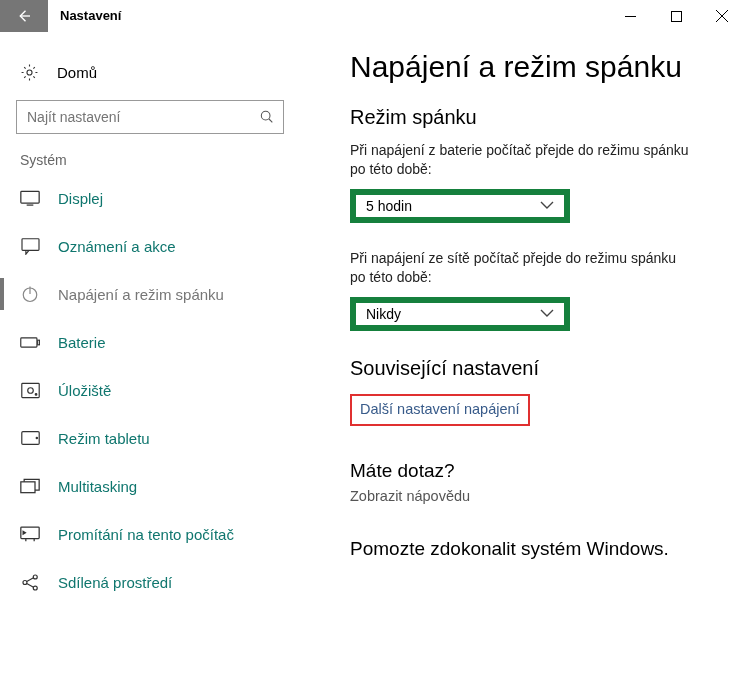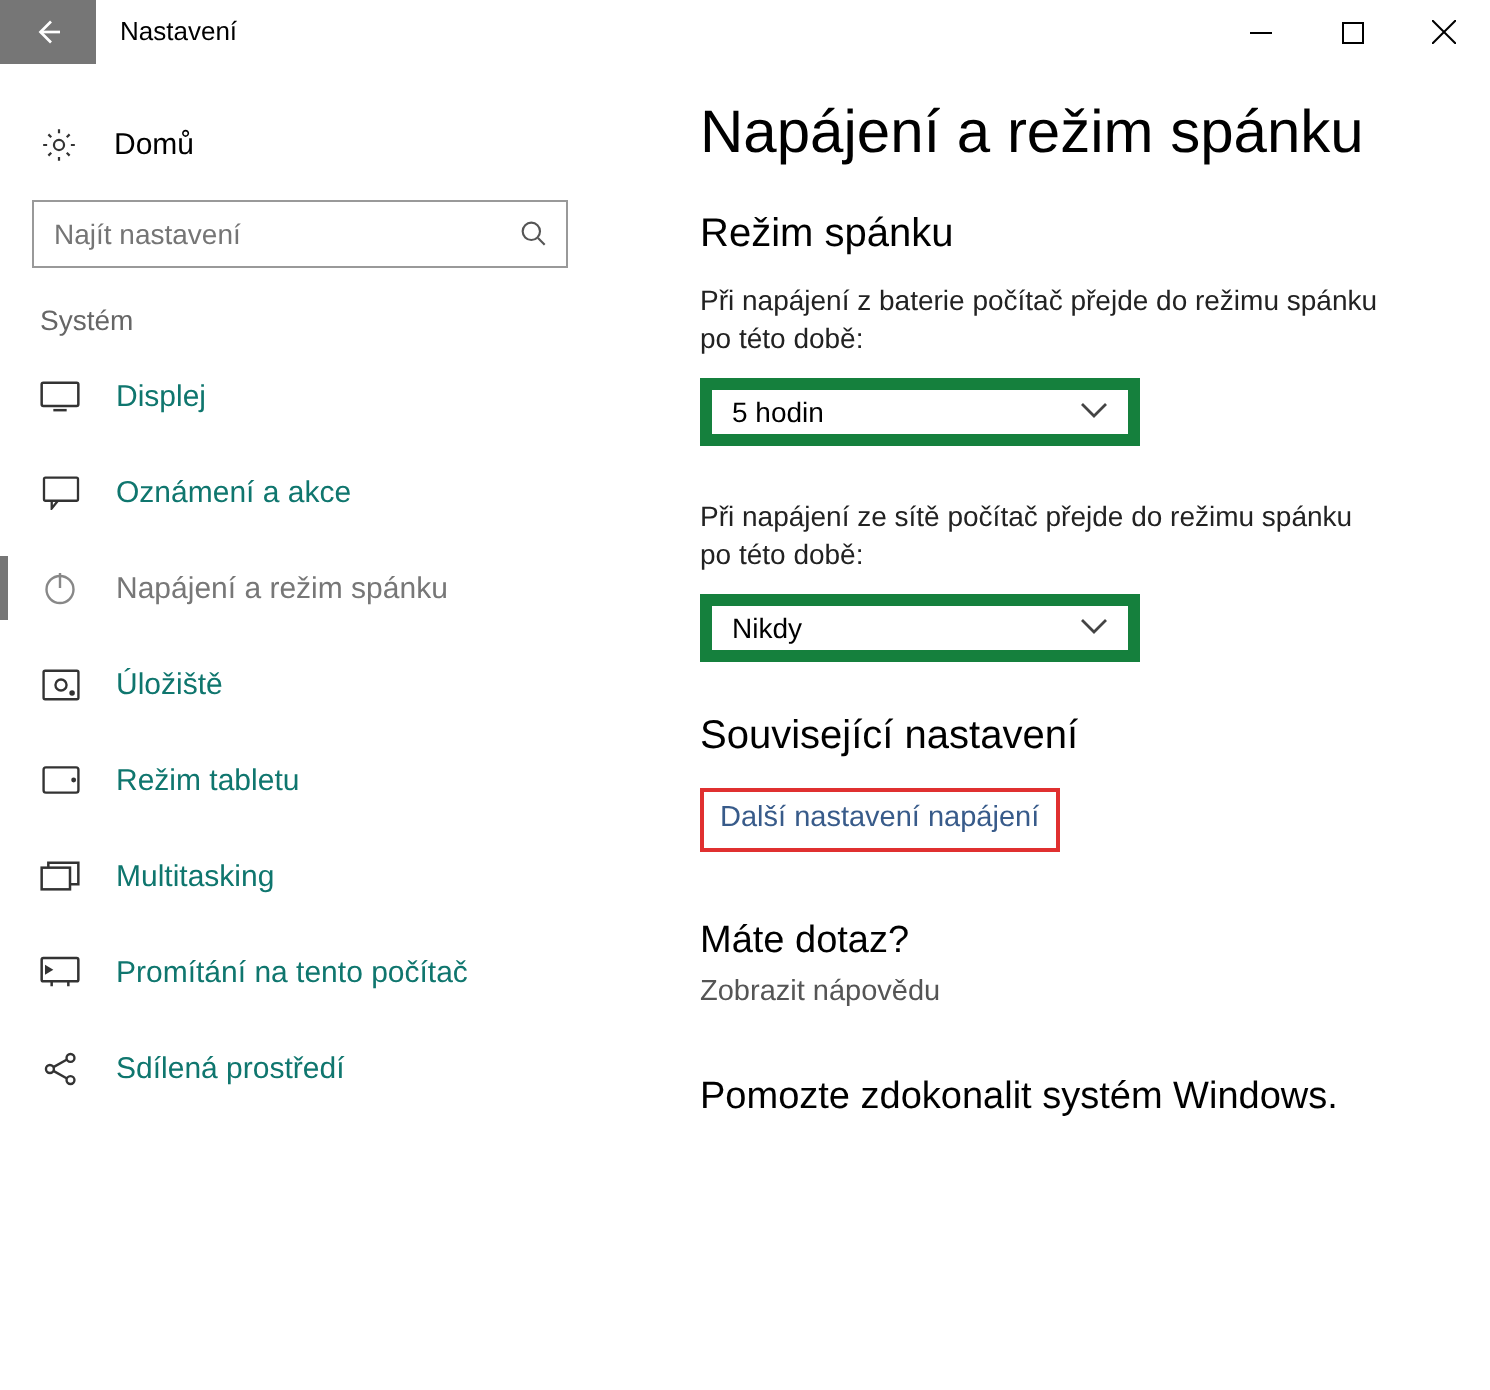--- a/index.html
+++ b/index.html
@@ -1,19 +1,19 @@
 <!DOCTYPE html>
 <html><head>
 <meta charset="utf-8">
 <style>
   * { box-sizing: border-box; margin: 0; padding: 0; }
   html, body { width: 745px; height: 695px; font-family: "Segoe UI", Arial, sans-serif; background: #fff; color: #000; overflow: hidden; }
   .titlebar { height: 32px; display: flex; align-items: stretch; border-bottom: 0; }
   .back-btn { width: 48px; background: #767676; display: flex; align-items: center; justify-content: center; color: #fff; }
-  .title { flex: 0 0 auto; padding: 0 12px; line-height: 32px; font-size: 13px; color: #000; }
+  .title { flex: 0 0 auto; padding: 0 12px; line-height: 32px; font-size: 13px; color: #000; font-weight: bold; }
   .title-spacer { flex: 1; }
   .win-btn { width: 46px; display: flex; align-items: center; justify-content: center; color: #000; }
   .win-btn svg { stroke: #000; }
   .body { display: flex; height: calc(100% - 32px); }
   .sidebar { width: 300px; padding: 20px 0 0 0; }
   .home-row { display: flex; align-items: center; height: 40px; padding: 0 20px; gap: 18px; font-size: 15px; margin-bottom: 8px; }
   .search-wrap { padding: 0 16px 18px 16px; }
   .search { display: flex; align-items: center; border: 1px solid #999; height: 34px; padding: 0 8px 0 10px; gap: 28px; }
   .search input { border: none; outline: none; flex: 1; font-size: 14px; background: transparent; color: #666; font-family: inherit;}
   .section-label { padding: 0 20px 6px 20px; color: #666; font-size: 14px; }
@@ -112,20 +112,29 @@
         <span class="ico">
             <svg width="18" height="18" viewBox="0 0 24 24" fill="none" stroke="currentColor" stroke-width="1.6">
               <circle cx="12" cy="13" r="9"></circle>
               <line x1="12" y1="2" x2="12" y2="12"></line>
             </svg>
           </span>
         <span>Napájení a režim spánku</span>
       </li>
       <li>
         <span class="ico">
+            <svg width="21" height="13" viewBox="0 0 26 14" fill="none" stroke="currentColor" stroke-width="1.5">
+              <rect x="1" y="1" width="21" height="12" rx="1"></rect>
+              <rect x="23" y="4" width="2.5" height="6"></rect>
+            </svg>
+          </span>
+        <span>Baterie</span>
+      </li>
+      <li>
+        <span class="ico">
             <svg width="19" height="17" viewBox="0 0 24 20" fill="none" stroke="currentColor" stroke-width="1.5">
               <rect x="1" y="1" width="22" height="18" rx="1"></rect>
               <circle cx="12" cy="10" r="3.5"></circle>
               <circle cx="19" cy="15" r="1" fill="currentColor"></circle>
             </svg>
           </span>
         <span>Úložiště</span>
       </li>
       <li>
         <span class="ico">

